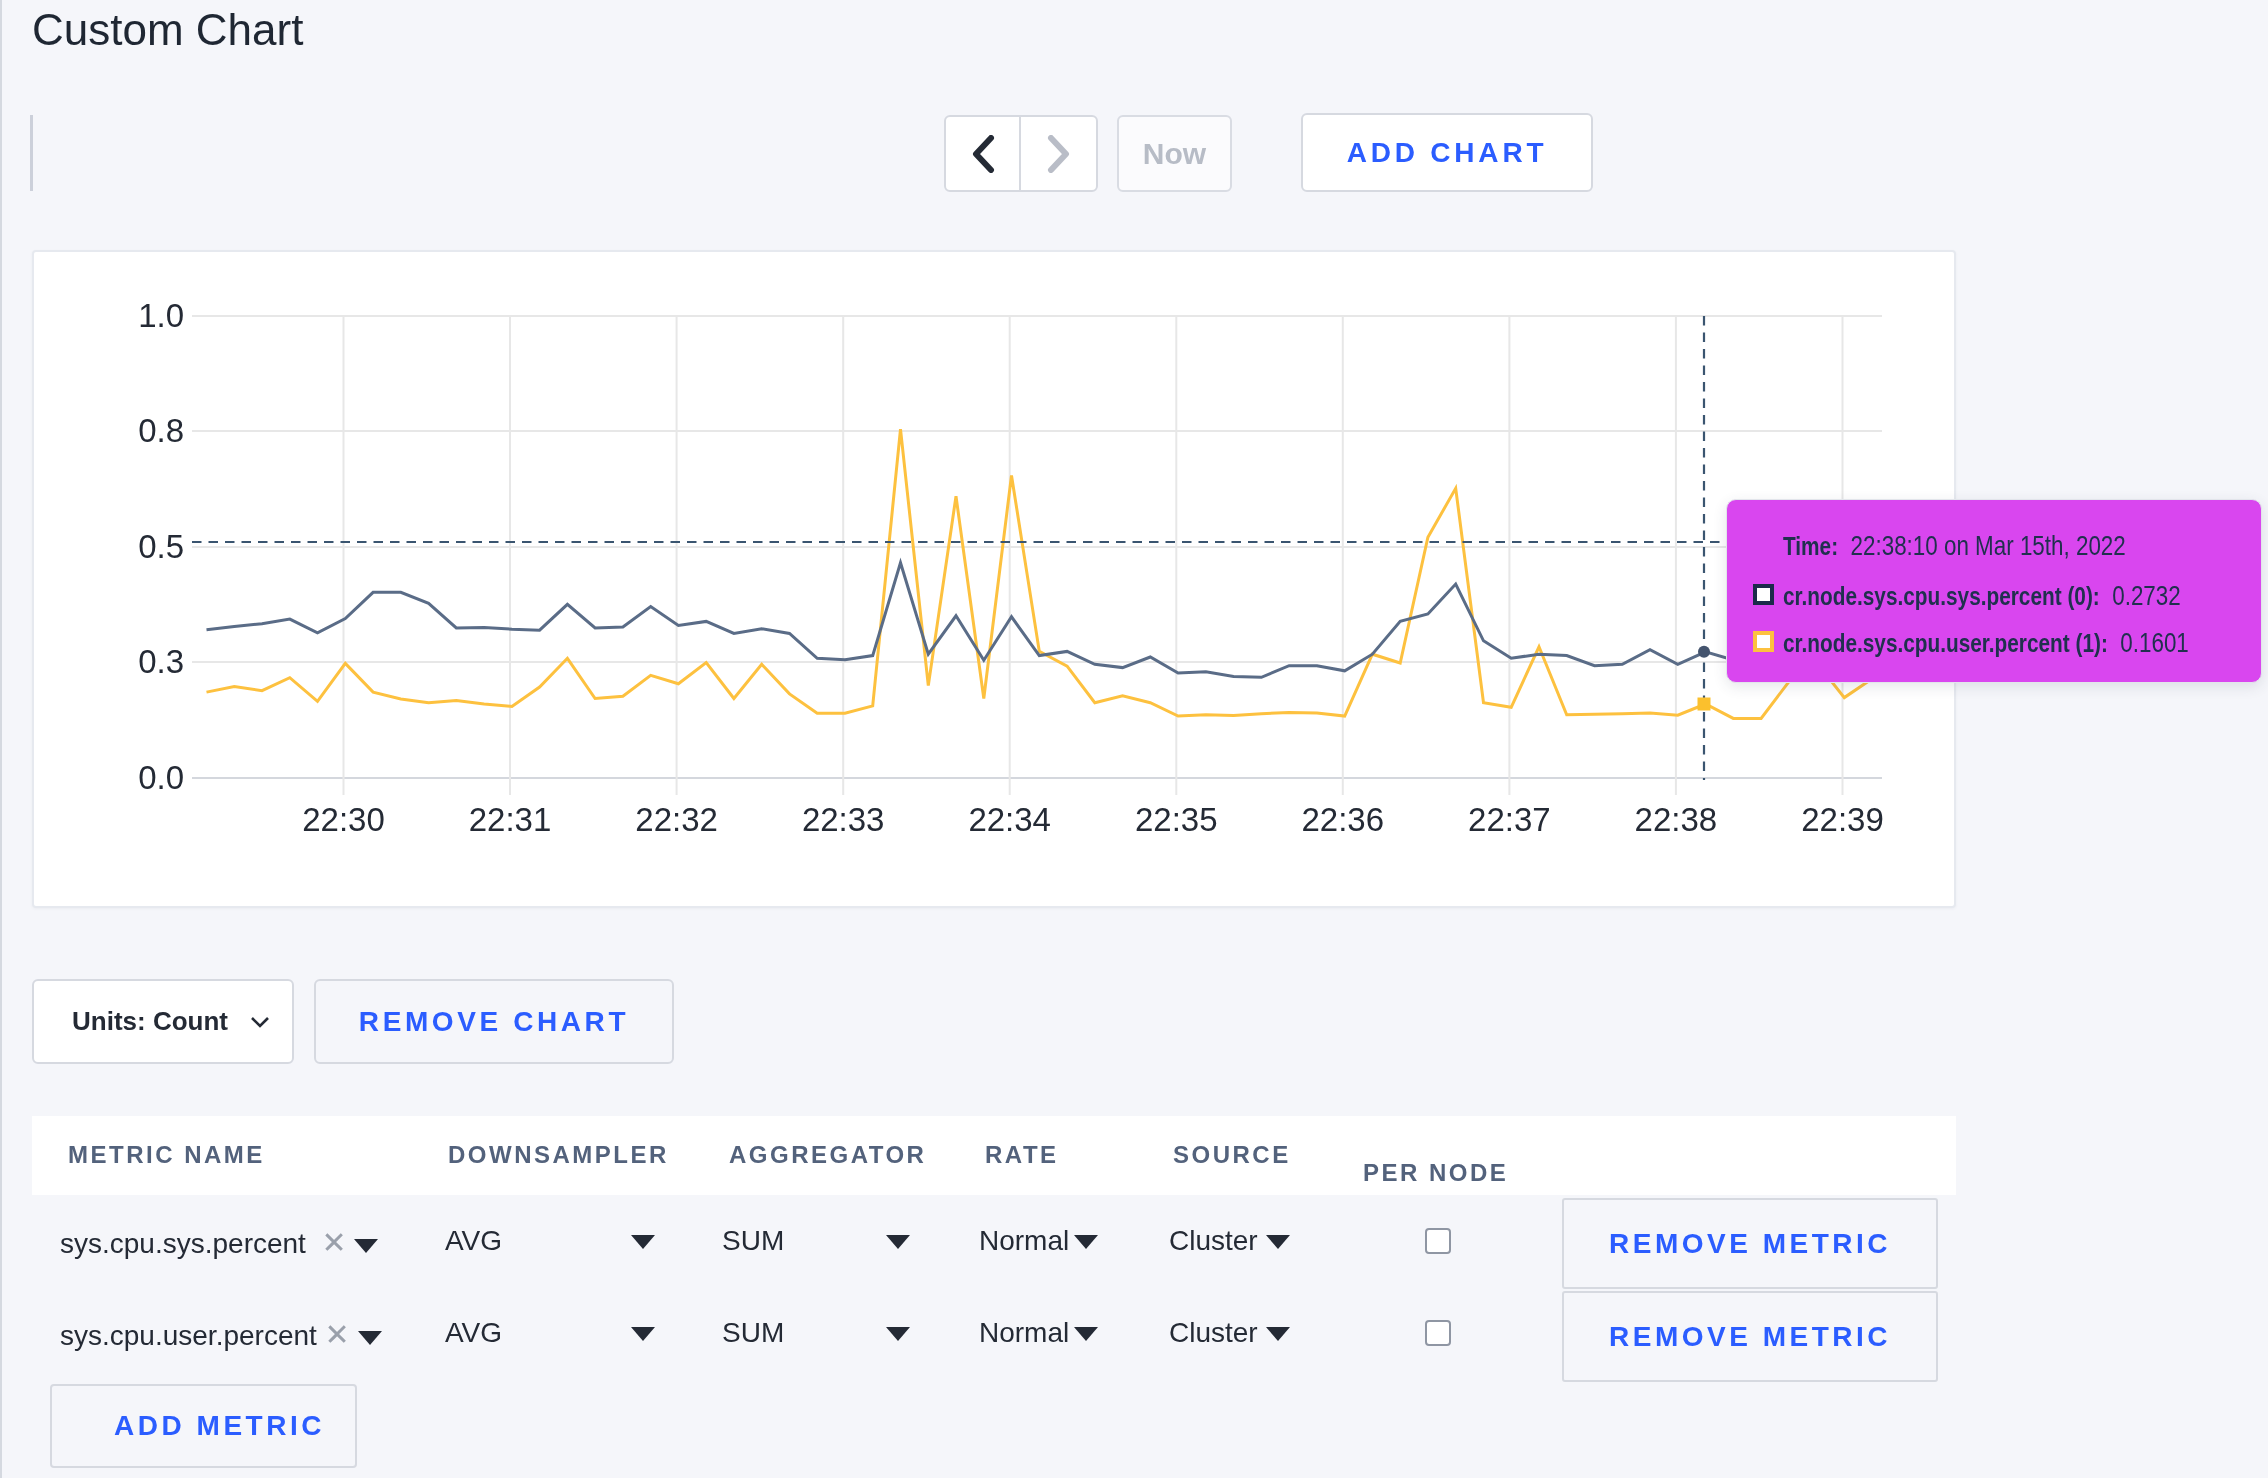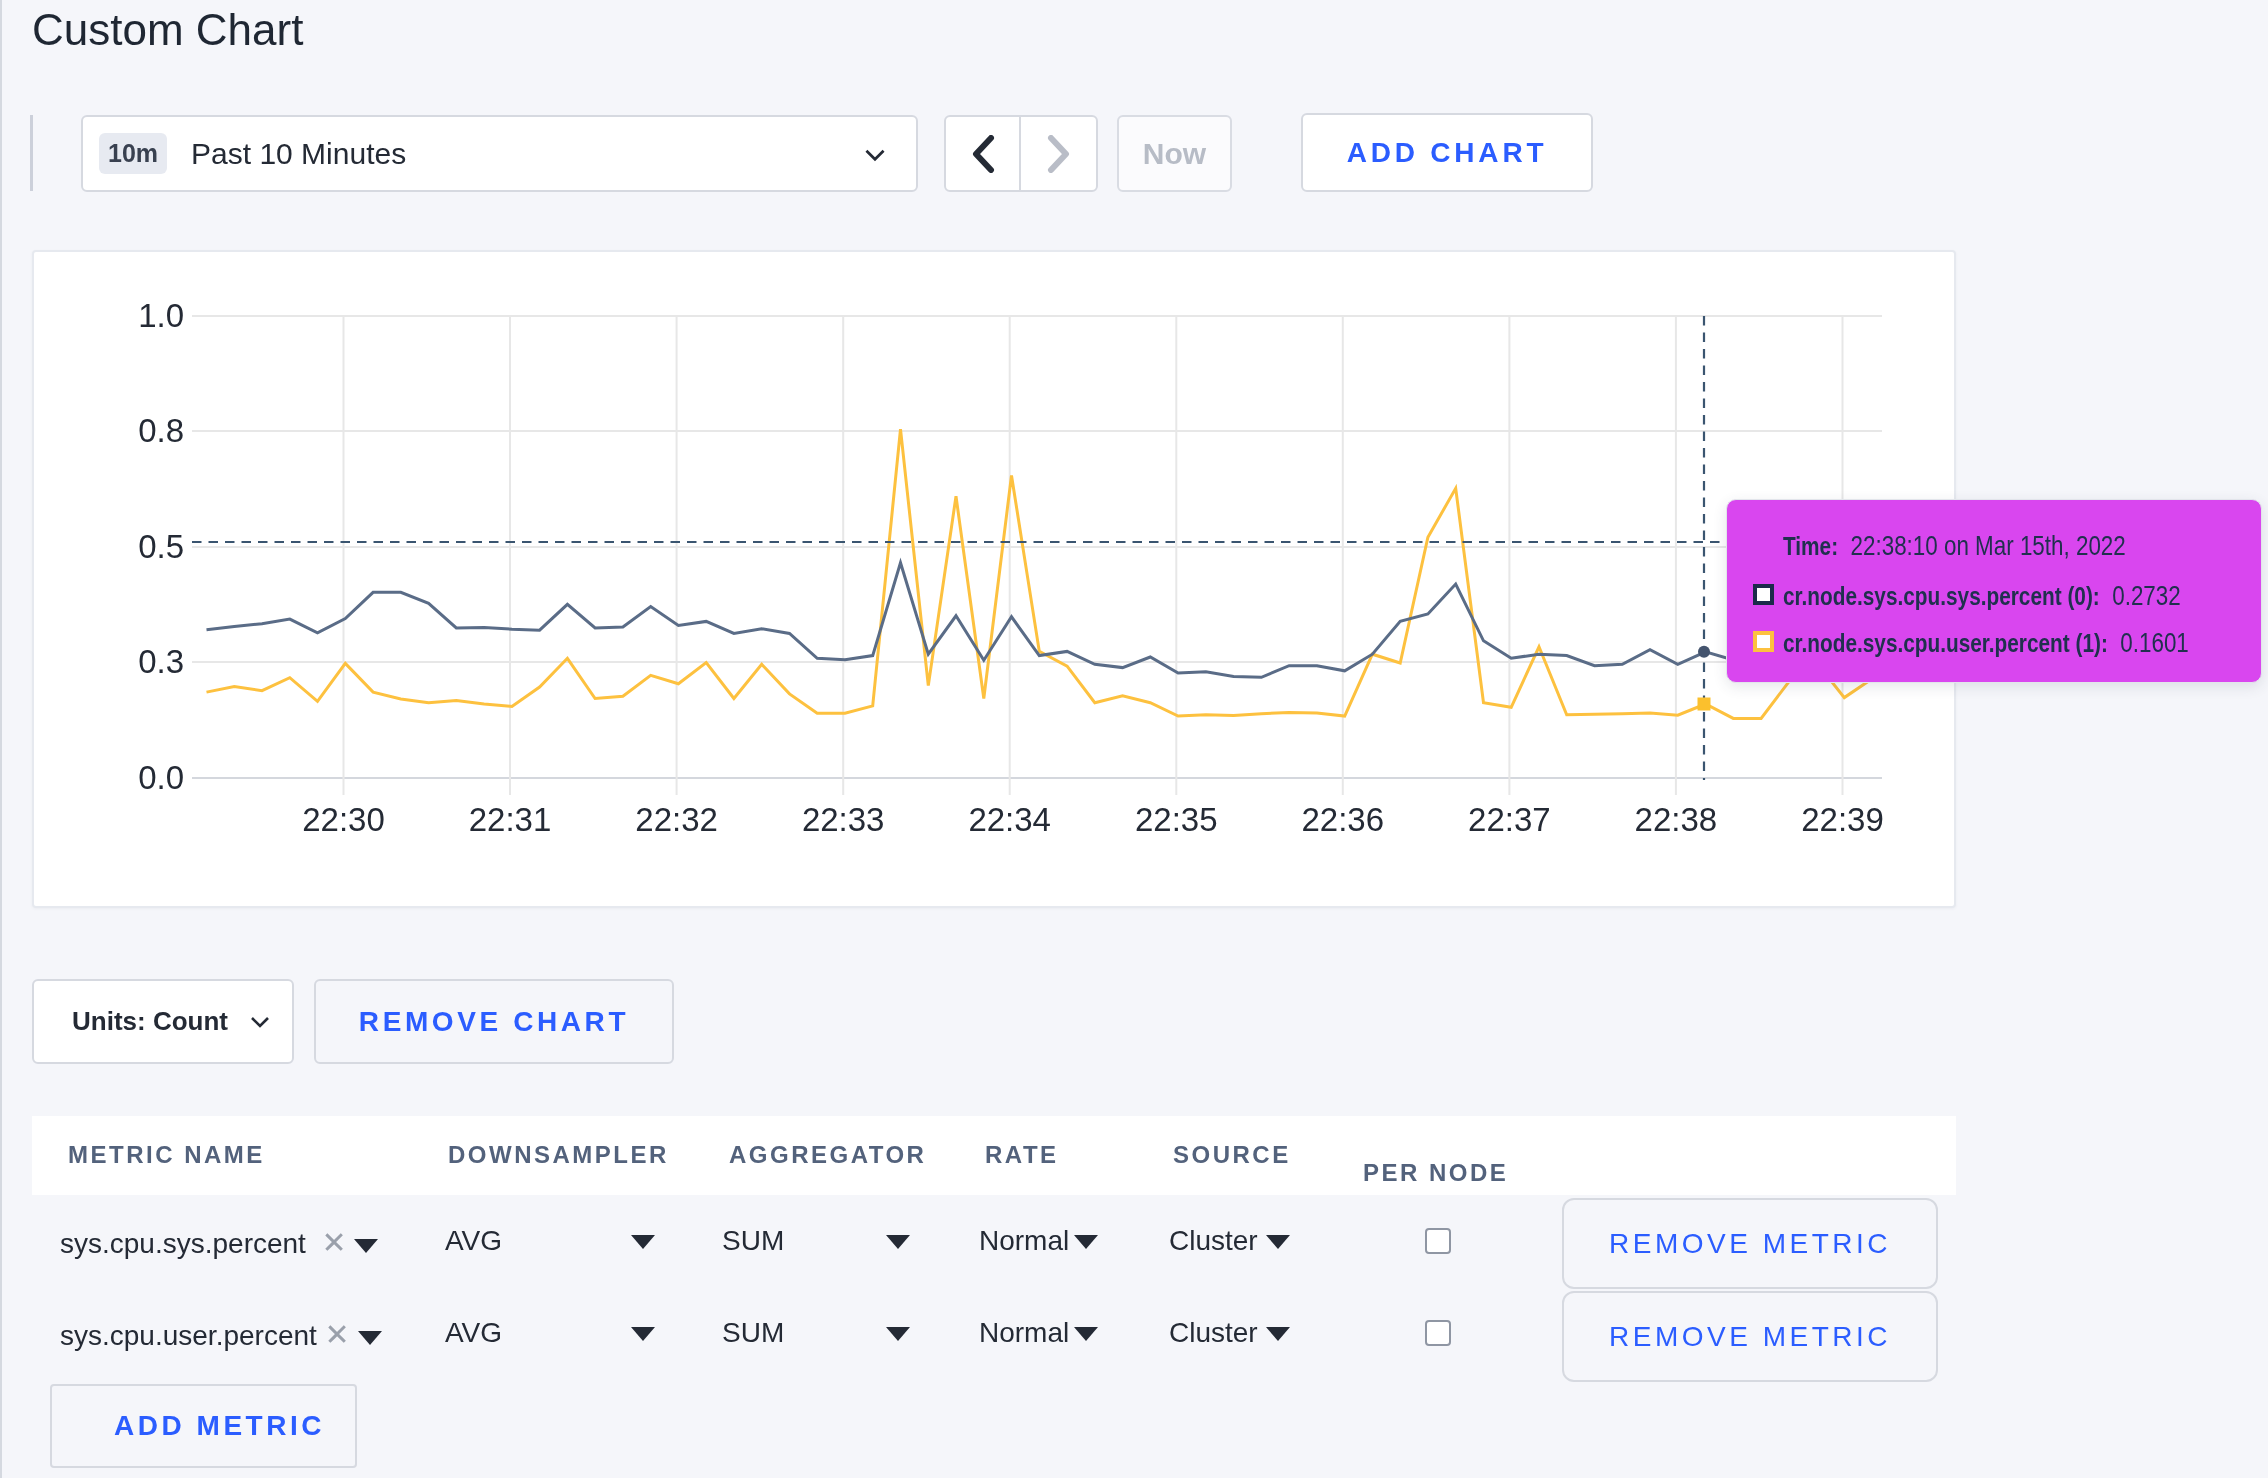--- a/index.html
+++ b/index.html
@@ -23,36 +23,29 @@
 .tt-row b { font-size:26px; }
 .tt-sq { position:absolute; left:26px; width:21px; height:21px; border-width:4px; border-style:solid; background:#fff; }
 .unitsbtn { position:absolute; left:30px; top:979px; width:262px; height:85px; background:#fff; border:2px solid #d6d9e0; border-radius:6px; display:flex; align-items:center; white-space:nowrap; }
 .removechart { position:absolute; left:312px; top:979px; width:360px; height:85px; background:transparent; border:2px solid #d6d9e0; border-radius:6px; color:#2b5dff; font-size:28px; font-weight:600; letter-spacing:3.6px; display:flex; align-items:center; justify-content:center; }
 .thead { position:absolute; left:30px; top:1116px; width:1924px; height:79px; background:#fff; }
 .th { position:absolute; top:25px; font-size:24px; font-weight:600; letter-spacing:2.5px; color:#53627c; }
 .cell { position:absolute; font-size:28px; color:#242a35; white-space:nowrap; }
 .tri { display:inline-block; width:0; height:0; border-left:12px solid transparent; border-right:12px solid transparent; border-top:14px solid #242a35; vertical-align:middle; }
 .xmark { color:#9aa0ab; font-size:30px; }
 .checkbox { position:absolute; width:26px; height:26px; border:2px solid #8f96a3; border-radius:4px; background:#fff; }
-.btnremove { position:absolute; left:1560px; width:376px; height:91px; border:2px solid #d6d9e0; border-radius:12px; color:#2b5dff; font-size:28px; font-weight:400; letter-spacing:3.5px; display:flex; align-items:center; justify-content:center; }
+.btnremove { position:absolute; left:1560px; width:376px; height:91px; border:2px solid #d6d9e0; border-radius:3px; color:#2b5dff; font-size:28px; font-weight:700; letter-spacing:3.5px; display:flex; align-items:center; justify-content:center; }
 .btnaddmetric { position:absolute; left:48px; top:1384px; width:307px; height:84px; border:2px solid #d6d9e0; border-radius:4px; color:#2b5dff; font-size:28px; font-weight:600; letter-spacing:3.5px; display:flex; align-items:center; justify-content:center;padding-left:32px; }
 </style>
 </head>
 <body>
 <div id="page">
   <h1 class="title">Custom Chart</h1>
   <div class="vdiv"></div>
 
-  <div class="dropdown">
-    <span class="badge10m">10m</span>
-    <span class="ddtext">Past 10 Minutes</span>
-    <svg class="chev" viewBox="0 0 18 18">
-        <path d="M2 5.5 L9 12.5 L16 5.5" fill="none" stroke="#242a35" stroke-width="2.2"></path>
-      </svg>
-  </div>
 
   <div class="btnnav">
     <div class="half">
         <svg width="26" height="38" viewBox="0 0 26 38">
           <path d="M21 3 L6 19 L21 35" fill="none" stroke="#242a35" stroke-width="6" stroke-linecap="round" stroke-linejoin="round"></path>
         </svg>
       </div>
     <div class="half">
         <svg width="26" height="38" viewBox="0 0 26 38">
           <path d="M5 3 L20 19 L5 35" fill="none" stroke="#b9bdc7" stroke-width="6" stroke-linecap="round" stroke-linejoin="round"></path>

